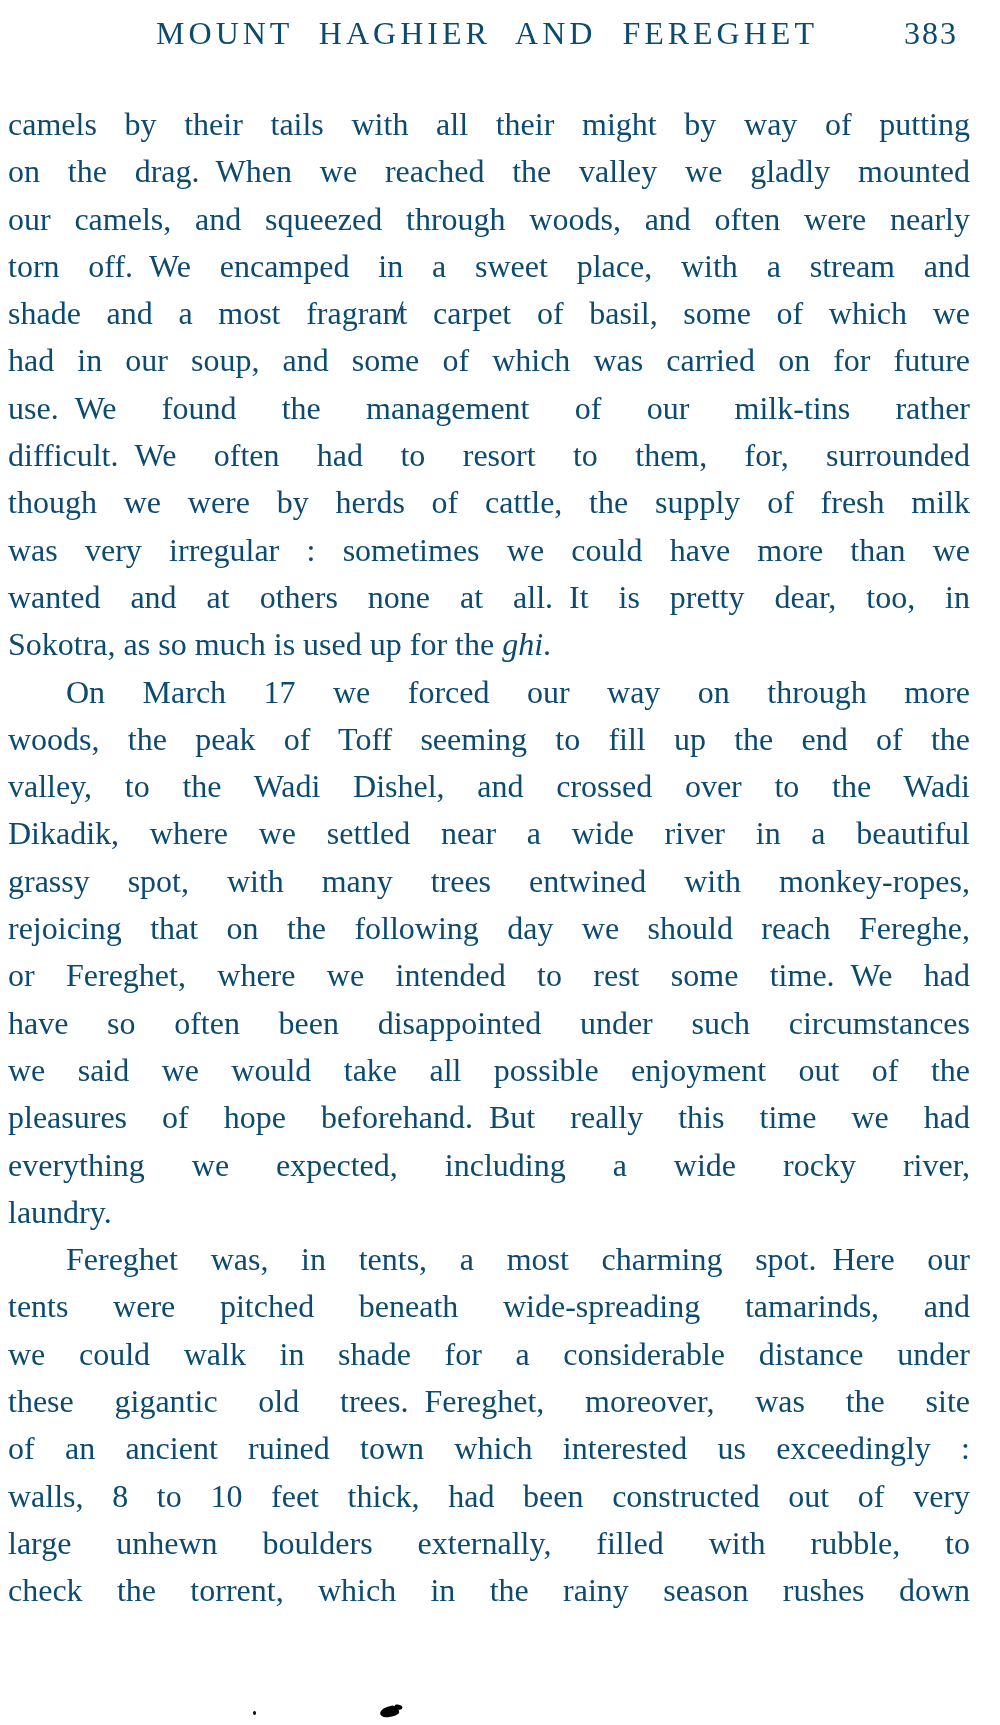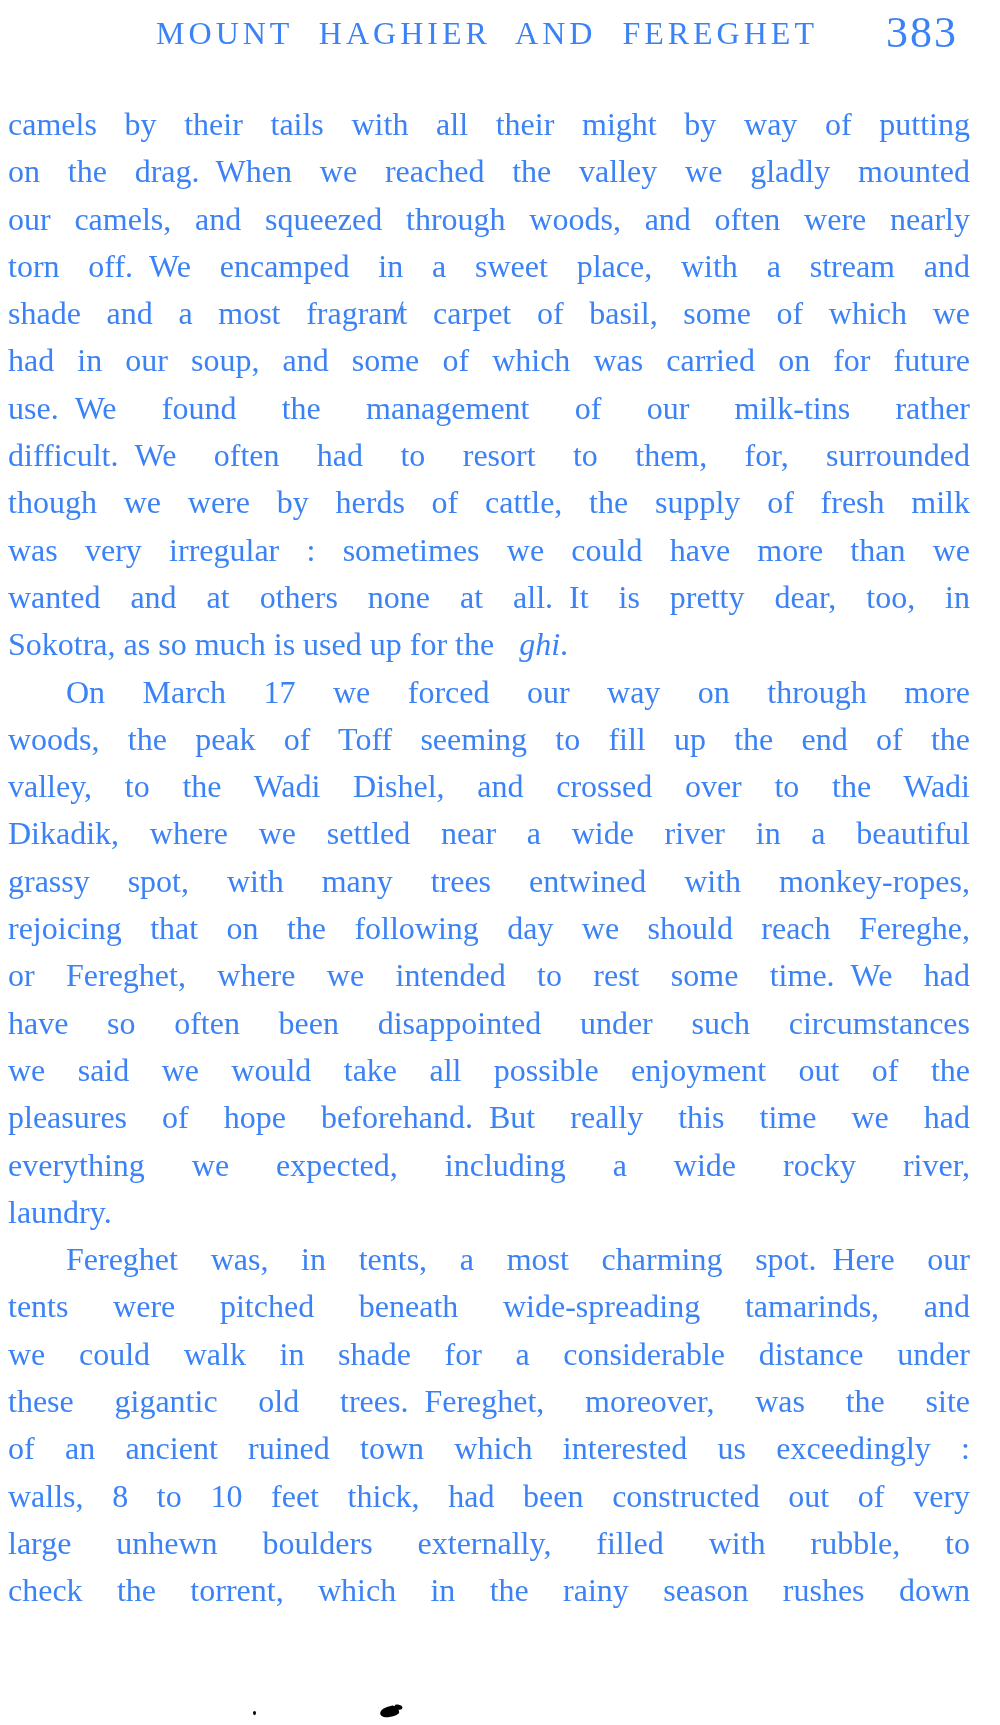--- a/index.html
+++ b/index.html
@@ -5,62 +5,62 @@
   html, body {
     margin: 0;
     padding: 0;
     background: #ffffff;
   }
   .sheet {
     position: relative;
     width: 1000px;
     height: 1725px;
     background: #ffffff;
-    color: #3b82f6;
+    color: #0c4a6e;
     font-family: "Liberation Serif", "DejaVu Serif", serif;
     overflow: hidden;
   }
   .running-head {
     position: absolute;
     top: 14px;
     left: 0;
     width: 974px;
     text-align: center;
     font-size: 32px;
     line-height: 38px;
     letter-spacing: 4px;
     word-spacing: 14px;
     white-space: nowrap;
   }
   .page-number {
     position: absolute;
     top: 14px;
     right: 42px;
-    font-size: 44px;
+    font-size: 32px;
     line-height: 38px;
     letter-spacing: 2px;
   }
   .page-body {
     position: absolute;
     top: 101px;
     left: 8px;
     width: 962px;
     font-size: 32px;
     line-height: 47.3px;
   }
   .para { margin: 0; padding: 0; }
   .bline {
     height: 47.3px;
     text-align: justify;
     text-align-last: justify;
     overflow: visible;
   }
   .bline.end { text-align-last: left; }
   .bline.indent { text-indent: 58px; }
-  .it { font-style: italic; margin-left: 17px; }
+  .it { font-style: italic; }
   .ink-blot {
     position: absolute;
     left: 380px;
     top: 1706px;
     width: 19px;
     height: 11px;
     background: #000;
     border-radius: 65% 35% 55% 45% / 60% 70% 30% 40%;
     transform: rotate(-8deg);
   }

